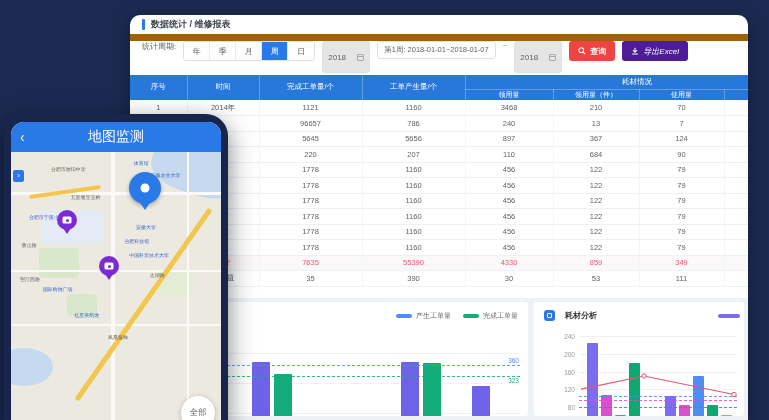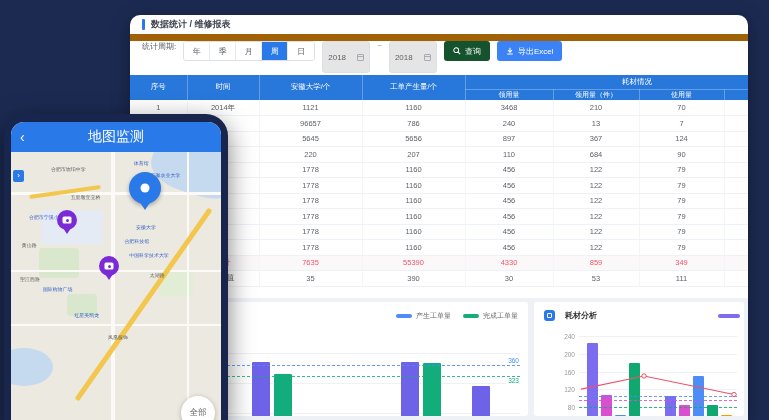--- a/index.html
+++ b/index.html
@@ -25,22 +25,22 @@
   .yearbox { width:48px; height:32px; border:1px solid #DCDFE6; border-radius:3px;
     display:flex; align-items:center; justify-content:space-between; padding:0 5px;
     font-size:8px; color:#606266; background:#e5e5e5; }
   .cal-icon { width:7px; height:7px; border:1px solid #A8ABB2; border-radius:1px; position:relative; }
   .cal-icon::after { content:""; position:absolute; left:0; right:0; top:1.5px; border-top:1px solid #A8ABB2; }
   .weekbox { height:18px; border:1px solid #DCDFE6; border-radius:3px; background:#fff;
     display:flex; align-items:center; padding:0 6px; font-size:7.5px; color:#606266; white-space:nowrap; }
   .tilde { font-size:8px; color:#909399; }
   .btn { height:20px; border:none; border-radius:3px; color:#fff; font-size:8px;
     display:flex; align-items:center; gap:4px; padding:0 9px; cursor:pointer; font-family:inherit; }
-  .btn-query { background:#14532d; }
-  .btn-export { background:#3b82f6; }
+  .btn-query { background:#ef4444;font-weight:bold; }
+  .btn-export { background:#4c1d95;font-style:italic; }
 
   table.rpt { border-collapse:collapse; table-layout:fixed; width:679px; font-size:7.5px; }
   table.rpt thead th { background:#2878DB; color:#fff; font-weight:normal;
     border-right:1px solid rgba(255,255,255,.28); border-bottom:1px solid rgba(255,255,255,.28); }
   table.rpt thead .h-main { height:24px; }
   table.rpt thead .h-grp { height:14px; }
   table.rpt thead .h-sub { height:11px; font-size:7px; }
   table.rpt tbody td { height:15.5px; text-align:center; color:#606266;
     border-bottom:1px solid #EEF1F6; border-right:1px solid #F3F5F9; background:#fff; }
   table.rpt tr.total td { color:#F0556A; background:#FAF8F8; }
@@ -130,20 +130,21 @@
         <button>年</button>
         <button>季</button>
         <button>月</button>
         <button class="active">周</button>
         <button>日</button>
       </span>
     <span class="yearbox">
       <span>2018</span>
       <span class="cal-icon"></span>
     </span>
+    <span class="weekbox">第1周: 2018-01-01~2018-01-07</span>
     <span class="tilde">~</span>
     <span class="yearbox">
       <span>2018</span>
       <span class="cal-icon"></span>
     </span>
     <button class="btn btn-query">
       <svg width="8" height="8" viewBox="0 0 10 10">
         <circle cx="4" cy="4" r="3" fill="none" stroke="#fff" stroke-width="1.3"></circle>
         <line x1="6.3" y1="6.3" x2="9" y2="9" stroke="#fff" stroke-width="1.3"></line>
       </svg>
@@ -167,21 +168,21 @@
         <col style="width:103px">
       <col style="width:88px">
         <col style="width:86px">
         <col style="width:85px">
         <col style="width:85px">
     </colgroup>
     <thead>
       <tr>
         <th rowspan="2" class="h-main">序号</th>
         <th rowspan="2" class="h-main">时间</th>
-        <th rowspan="2" class="h-main">安徽大学/个</th>
+        <th rowspan="2" class="h-main">完成工单量/个</th>
         <th rowspan="2" class="h-main">工单产生量/个</th>
         <th colspan="4" class="h-grp">耗材情况</th>
       </tr>
       <tr>
         <th class="h-sub">领用量</th>
         <th class="h-sub">领用量（件）</th>
         <th class="h-sub">使用量</th>
         <th class="h-sub">金额</th>
       </tr>
     </thead>

